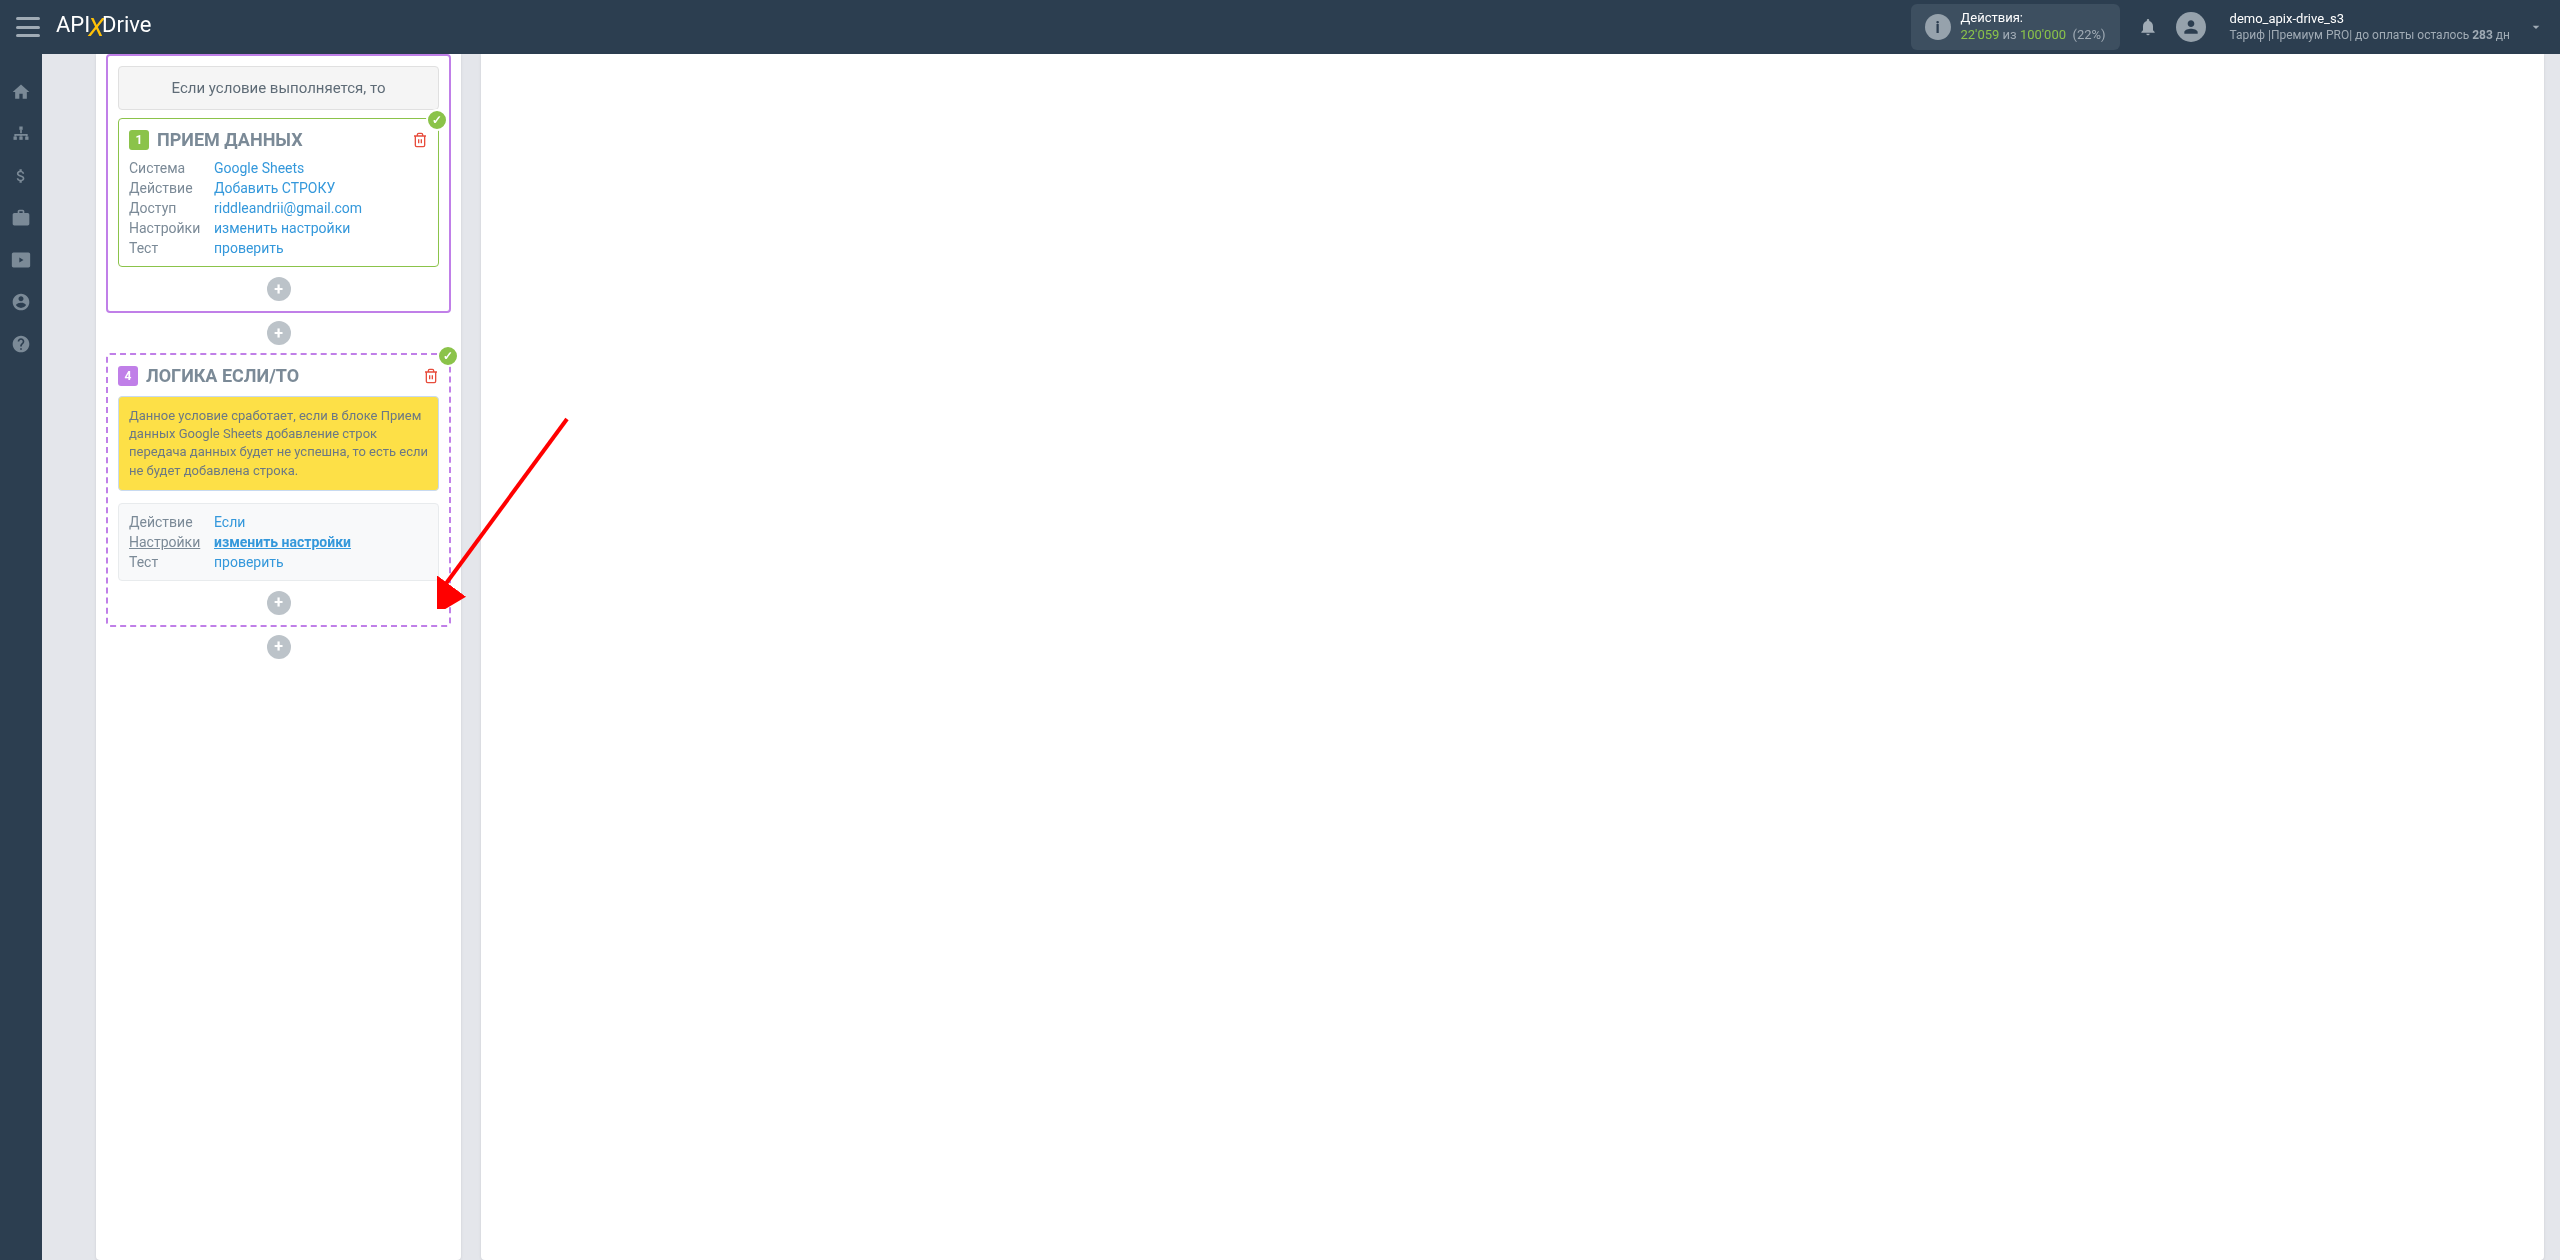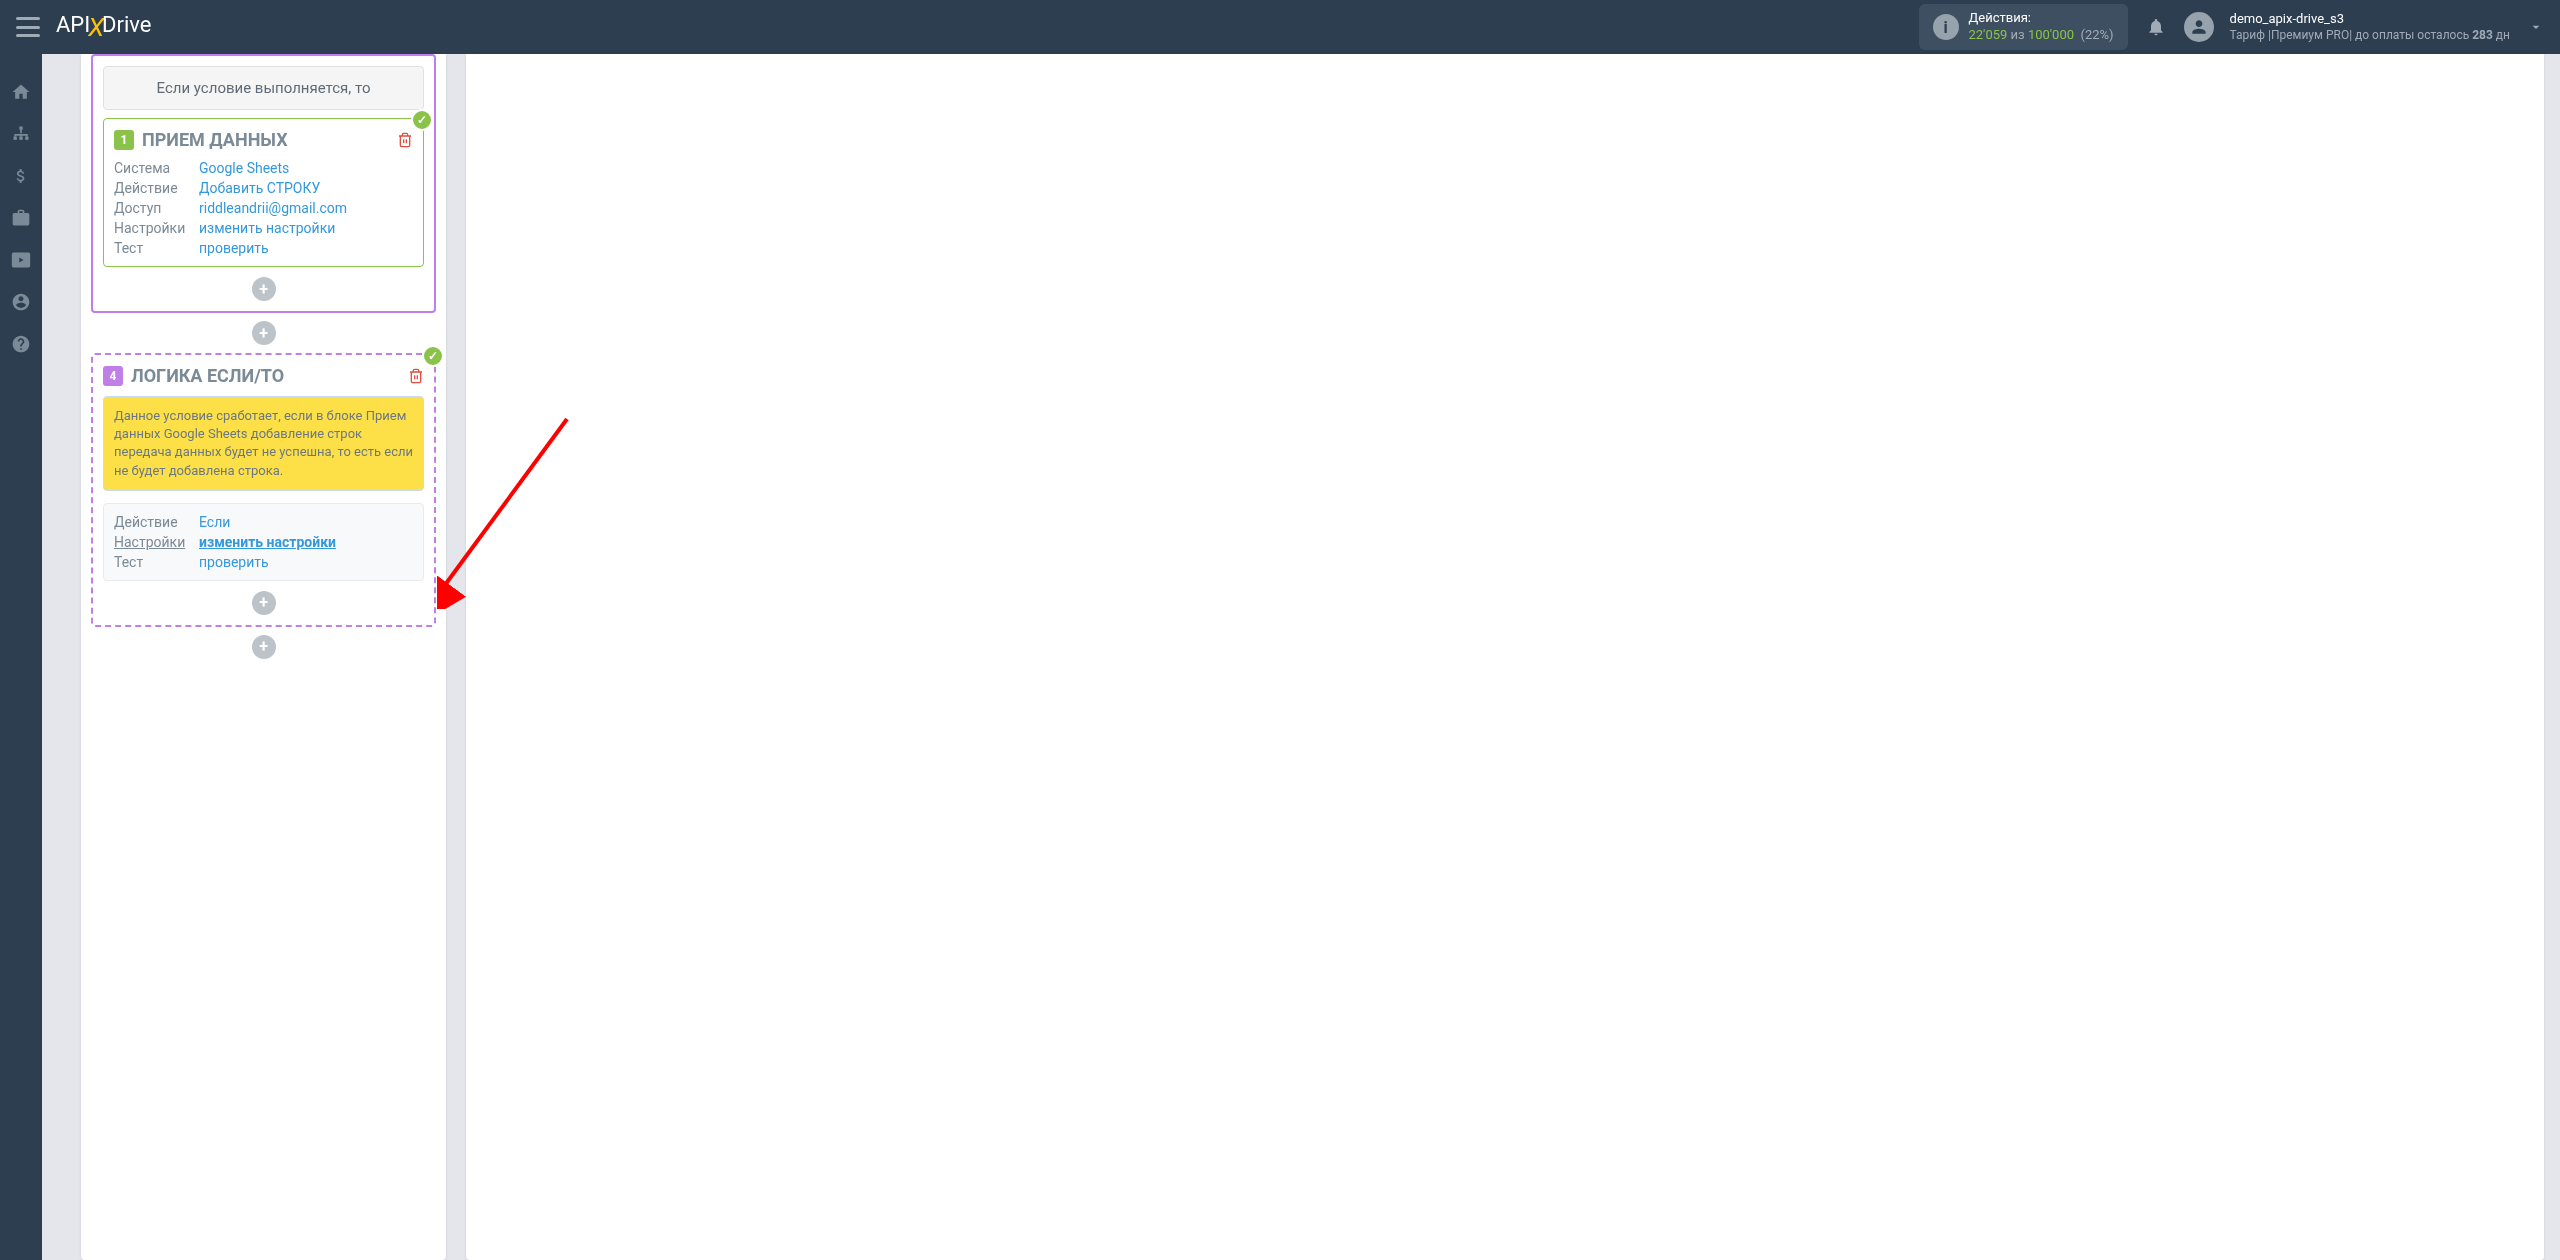--- a/index.html
+++ b/index.html
@@ -10,30 +10,30 @@
 .menu-btn span{height:3px;background:#A0ABB5;border-radius:2px}
 .logo{display:flex;align-items:flex-start;font-size:22px;font-weight:400;color:#fff}
 .logo-x{color:#FFC107;font-size:26px;font-style:italic;margin:0 -2px}
 .header-right{display:flex;align-items:center;gap:18px;position:absolute;right:16px}
 .actions-box{background:#3D4F60;border-radius:6px;padding:6px 14px;display:flex;align-items:center;gap:10px}
 .info-icon{width:26px;height:26px;border-radius:50%;background:#96A2AC;display:flex;align-items:center;justify-content:center;font-weight:bold;color:#2C3E50;font-size:16px}
 .actions-text{font-size:13px;line-height:1.3}
 .actions-text .green{color:#8BC34A}
 .actions-text .gray{color:#A0ABB5;}
 .bell-icon{font-size:20px;color:#A0ABB5;cursor:pointer}
-.user-block{display:flex;align-items:center;gap:16px;cursor:pointer}
+.user-block{display:flex;align-items:center;gap:24px;cursor:pointer}
 .avatar{width:30px;height:30px;border-radius:50%;background:#96A2AC;display:flex;align-items:center;justify-content:center}
 .user-text{font-size:13px;line-height:1.3}
 .user-text .tariff{color:#A0ABB5;font-size:12px}
 .chevron{color:#A0ABB5;font-size:18px}
 .main-layout{display:flex}
 .sidebar{width:42px;background:#2C3E50;min-height:calc(100vh - 54px);display:flex;flex-direction:column;padding-top:28px;gap:22px;align-items:center}
 .sidebar-item{color:#7B8A97;font-size:20px;cursor:pointer;width:20px;height:20px;display:flex;align-items:center;justify-content:center}
 .content{flex:1;padding:0;display:flex;gap:20px}
-.left-panel{width:365px;background:#fff;margin-left:39px;padding:0;border-radius:0 0 4px 4px;box-shadow:0 1px 3px rgba(0,0,0,0.1)}
+.left-panel{width:365px;background:#fff;margin-left:54px;padding:0;border-radius:0 0 4px 4px;box-shadow:0 1px 3px rgba(0,0,0,0.1)}
 .right-panel{flex:1;background:#fff;margin-right:16px;border-radius:0 0 4px 4px;box-shadow:0 1px 3px rgba(0,0,0,0.1)}
 .panel-inner{padding:0 10px 20px 10px}
 .condition-text{background:#F5F5F5;border:1px solid #E0E0E0;padding:12px;text-align:center;color:#5F6C77;font-size:15px;margin-bottom:8px;border-radius:4px}
 .block-purple{border:2px solid #C07FE8;border-radius:4px;padding:10px;position:relative;margin-bottom:8px}
 .block-green{border:1px solid #8BC34A;border-radius:4px;padding:10px;position:relative;background:#fff}
 .block-dashed{border:2px dashed #C07FE8;border-radius:4px;padding:10px;position:relative;margin-top:4px}
 .check-badge{position:absolute;top:-10px;right:-10px;width:22px;height:22px;border-radius:50%;background:#8BC34A;border:2px solid #fff;display:flex;align-items:center;justify-content:center;color:#fff;font-size:12px;font-weight:bold;z-index:2}
 .block-header{display:flex;align-items:center;justify-content:space-between;margin-bottom:10px}
 .block-title-group{display:flex;align-items:center;gap:8px}
 .num-badge{width:20px;height:20px;border-radius:3px;color:#fff;font-size:12px;font-weight:bold;display:flex;align-items:center;justify-content:center}

